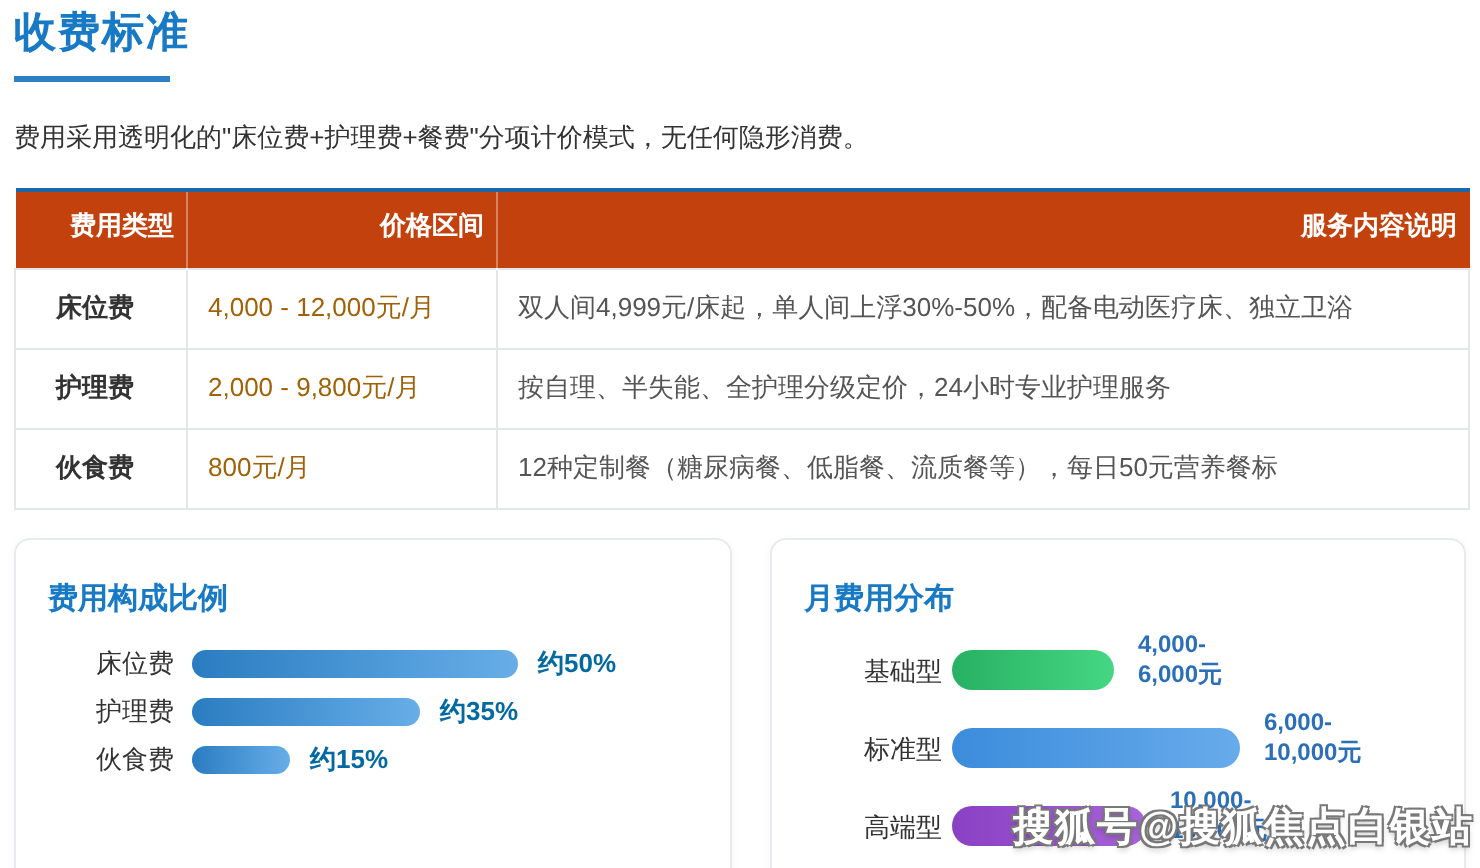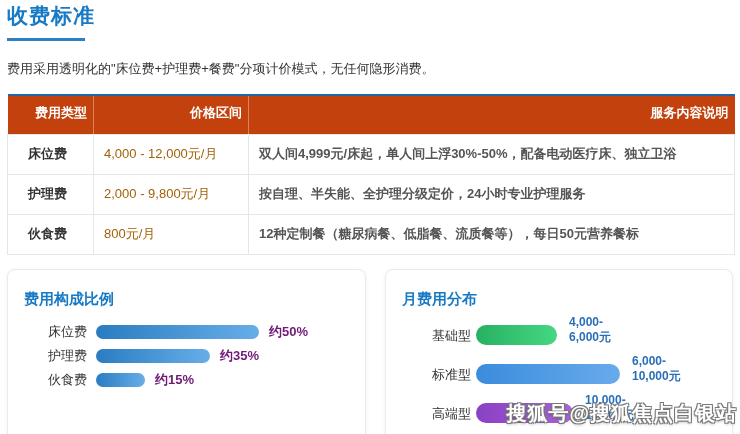--- a/index.html
+++ b/index.html
@@ -30,21 +30,21 @@
     border-right: 1px solid rgba(255,255,255,0.35);
     border-top: 2px solid #1c67ab;
   }
   .fee-table th:first-child { padding-left: 20px; }
   .fee-table th:last-child { border-right: none; }
   .fee-table td {
     height: 40px; border: 1px solid #e4e7ea; padding: 0 6px 0 10px;
     color: #a16207; background: #fff;
   }
   .fee-table td.c1 { font-weight: bold; color: #333; padding-left: 20px; }
-  .fee-table td.c3 { color: #555; font-weight: bold; }
+  .fee-table td.c3 { color: #555; }
 
   .cards { display: flex; gap: 19px; margin-top: 14px; }
   .card {
     border: 1px solid #e7eaee; border-radius: 8px;
     box-shadow: 0 1px 5px rgba(0,0,0,0.05);
     padding: 14px 16px; height: 210px; background: #fff;
   }
   .card-left  { width: 360px; }
   .card-right { width: 349px; }
   .card-title {
@@ -53,21 +53,21 @@
   }
 
   
   .ratio-body { padding-left: 24px; }
   .hbar-row { display: flex; align-items: center; margin-bottom: 10px; height: 14px; }
   .hbar-label { width: 42px; font-size: 13px; color: #333; margin-right: 6px; flex: none; }
   .hbar {
     height: 14px; border-radius: 7px; flex: none;
     background: linear-gradient(90deg, #2a7cc1, #67aee8);
   }
-  .hbar-value { margin-left: 10px; font-size: 13px; font-weight: bold; color: #701a75; white-space: nowrap; }
+  .hbar-value { margin-left: 10px; font-size: 13px; font-weight: bold; color: #0369a1; white-space: nowrap; }
 
   
   .dist-body { padding-left: 30px; }
   .dist-row { display: flex; align-items: flex-end; margin-bottom: 19px; height: 20px; }
   .dist-label { width: 44px; font-size: 13px; color: #333; flex: none; }
   .dist-bar { height: 20px; border-radius: 10px; flex: none; }
   .bar-basic { width: 81px;  background: linear-gradient(90deg, #27b162, #45d783); }
   .bar-std   { width: 144px; background: linear-gradient(90deg, #3b8cdc, #68abeb); }
   .bar-high  { width: 97px;  background: linear-gradient(90deg, #8a40c3, #a864d9); }
   .dist-value {

